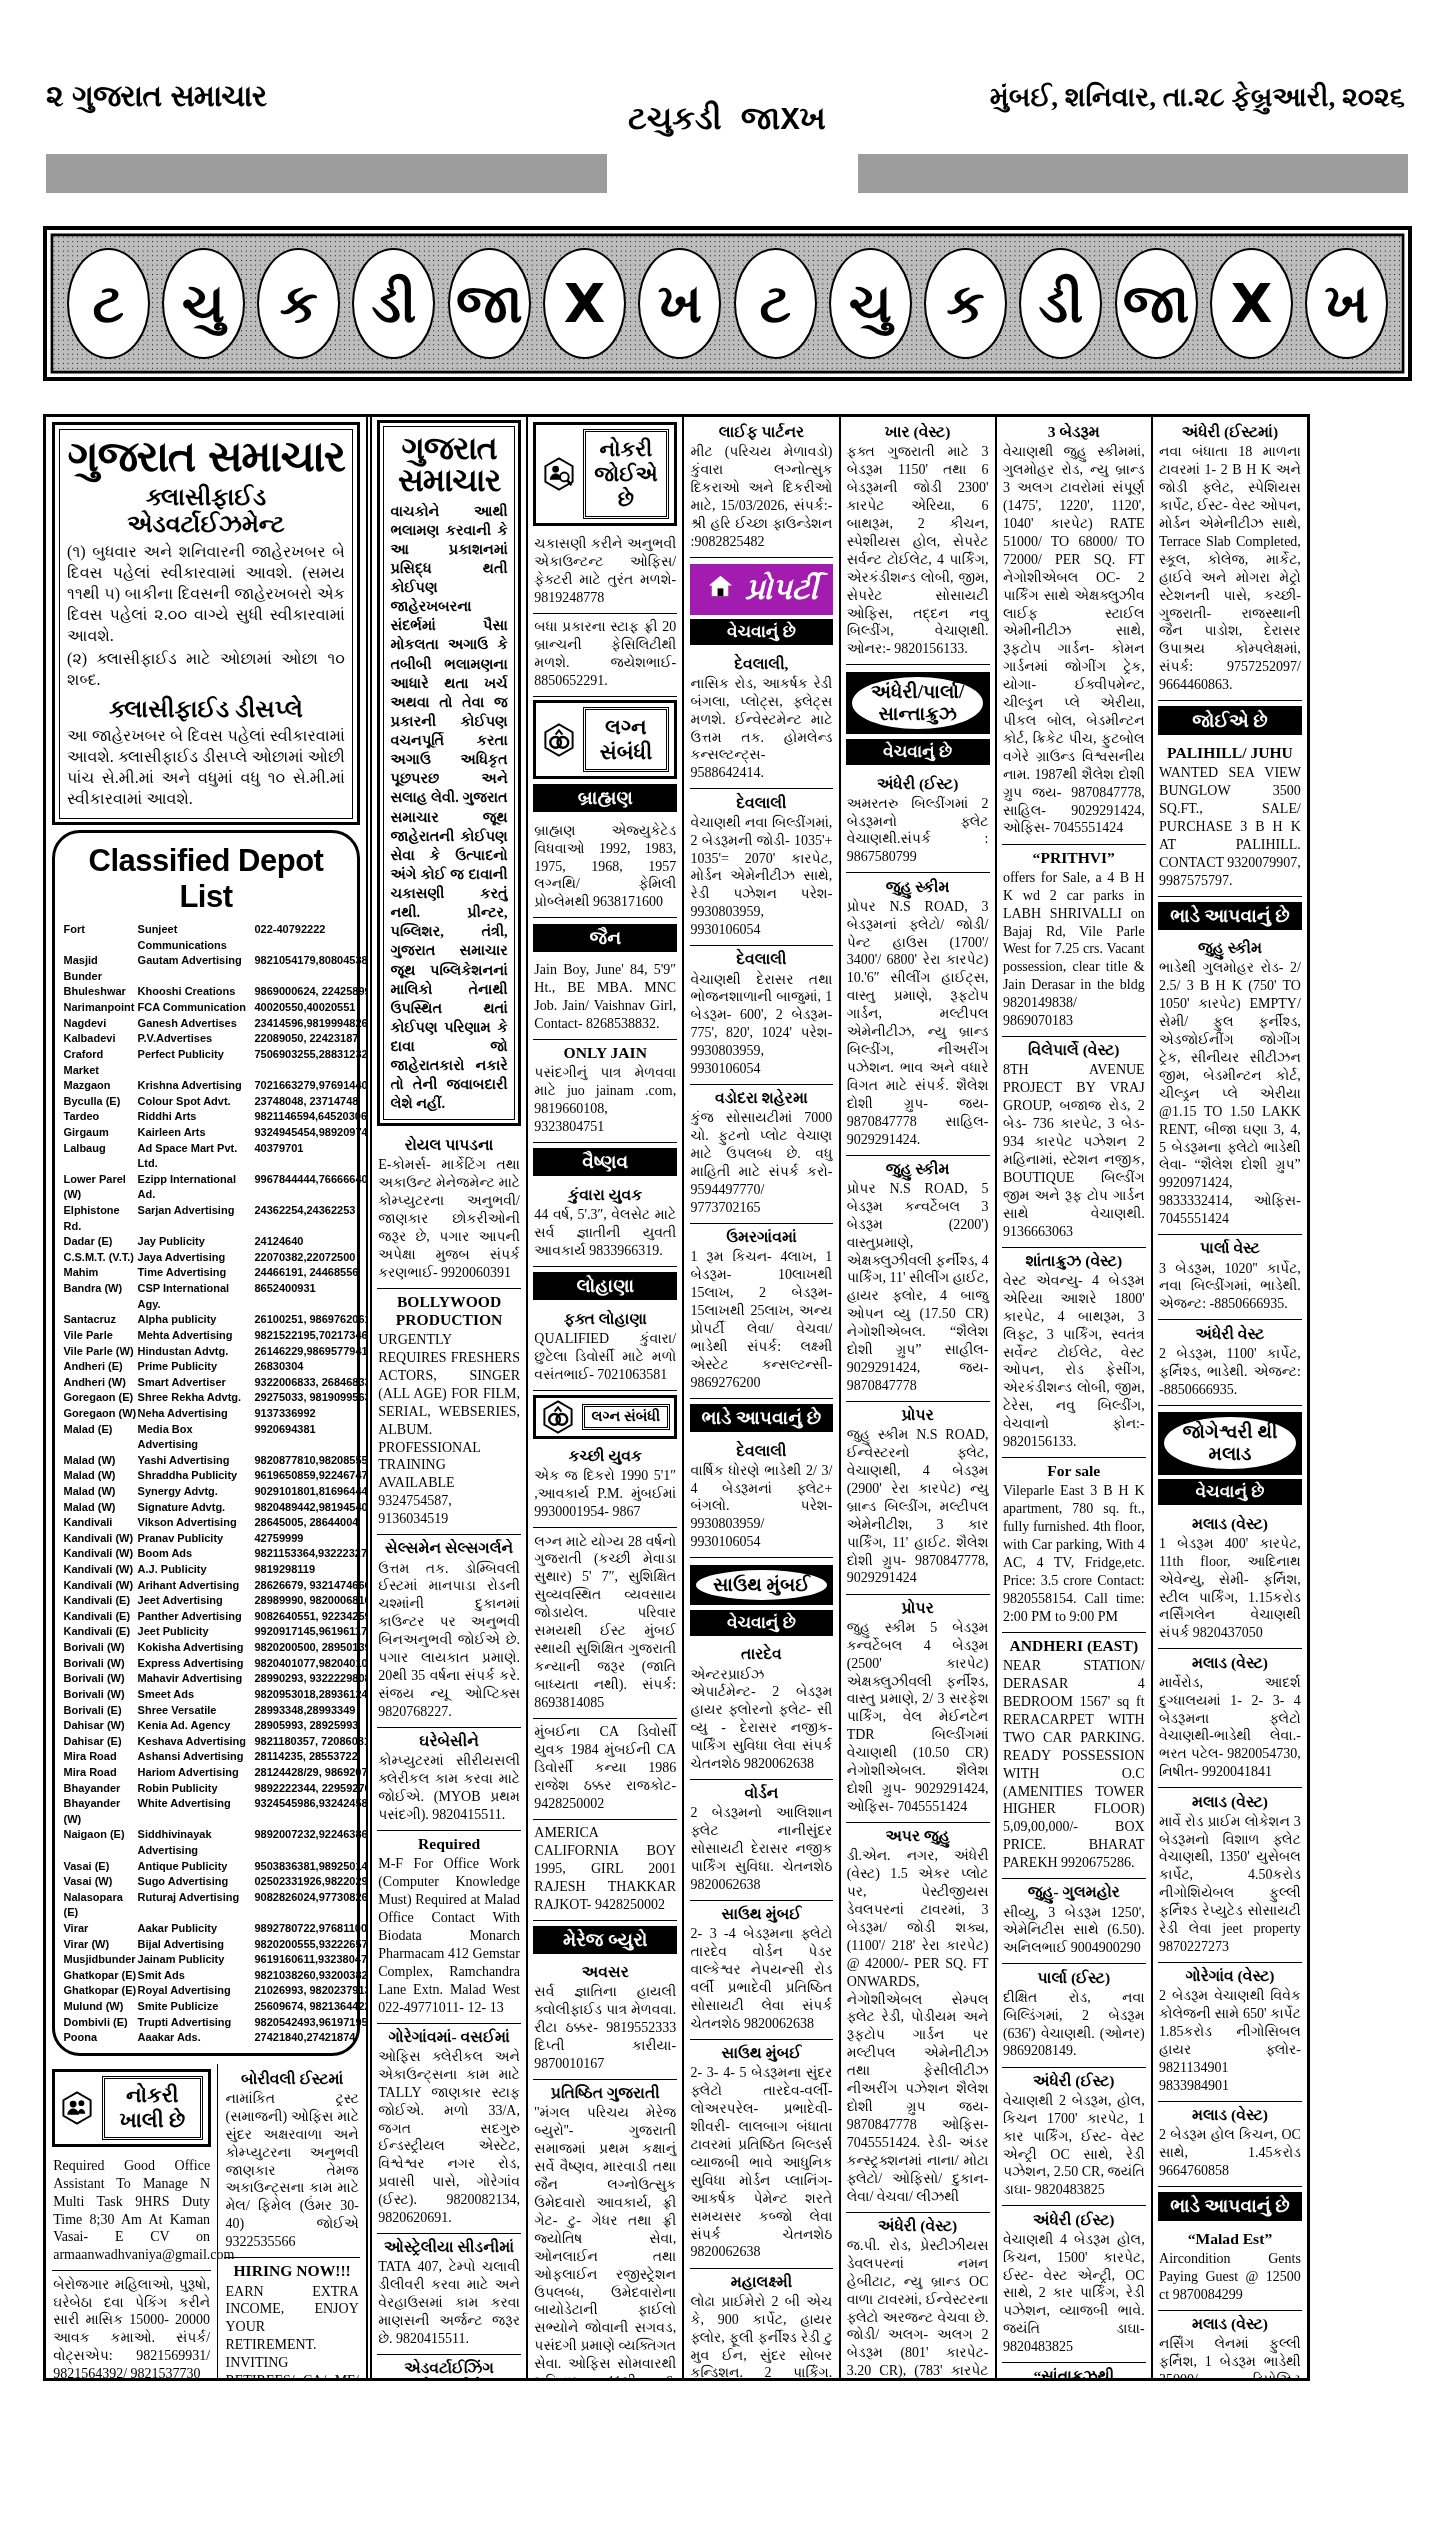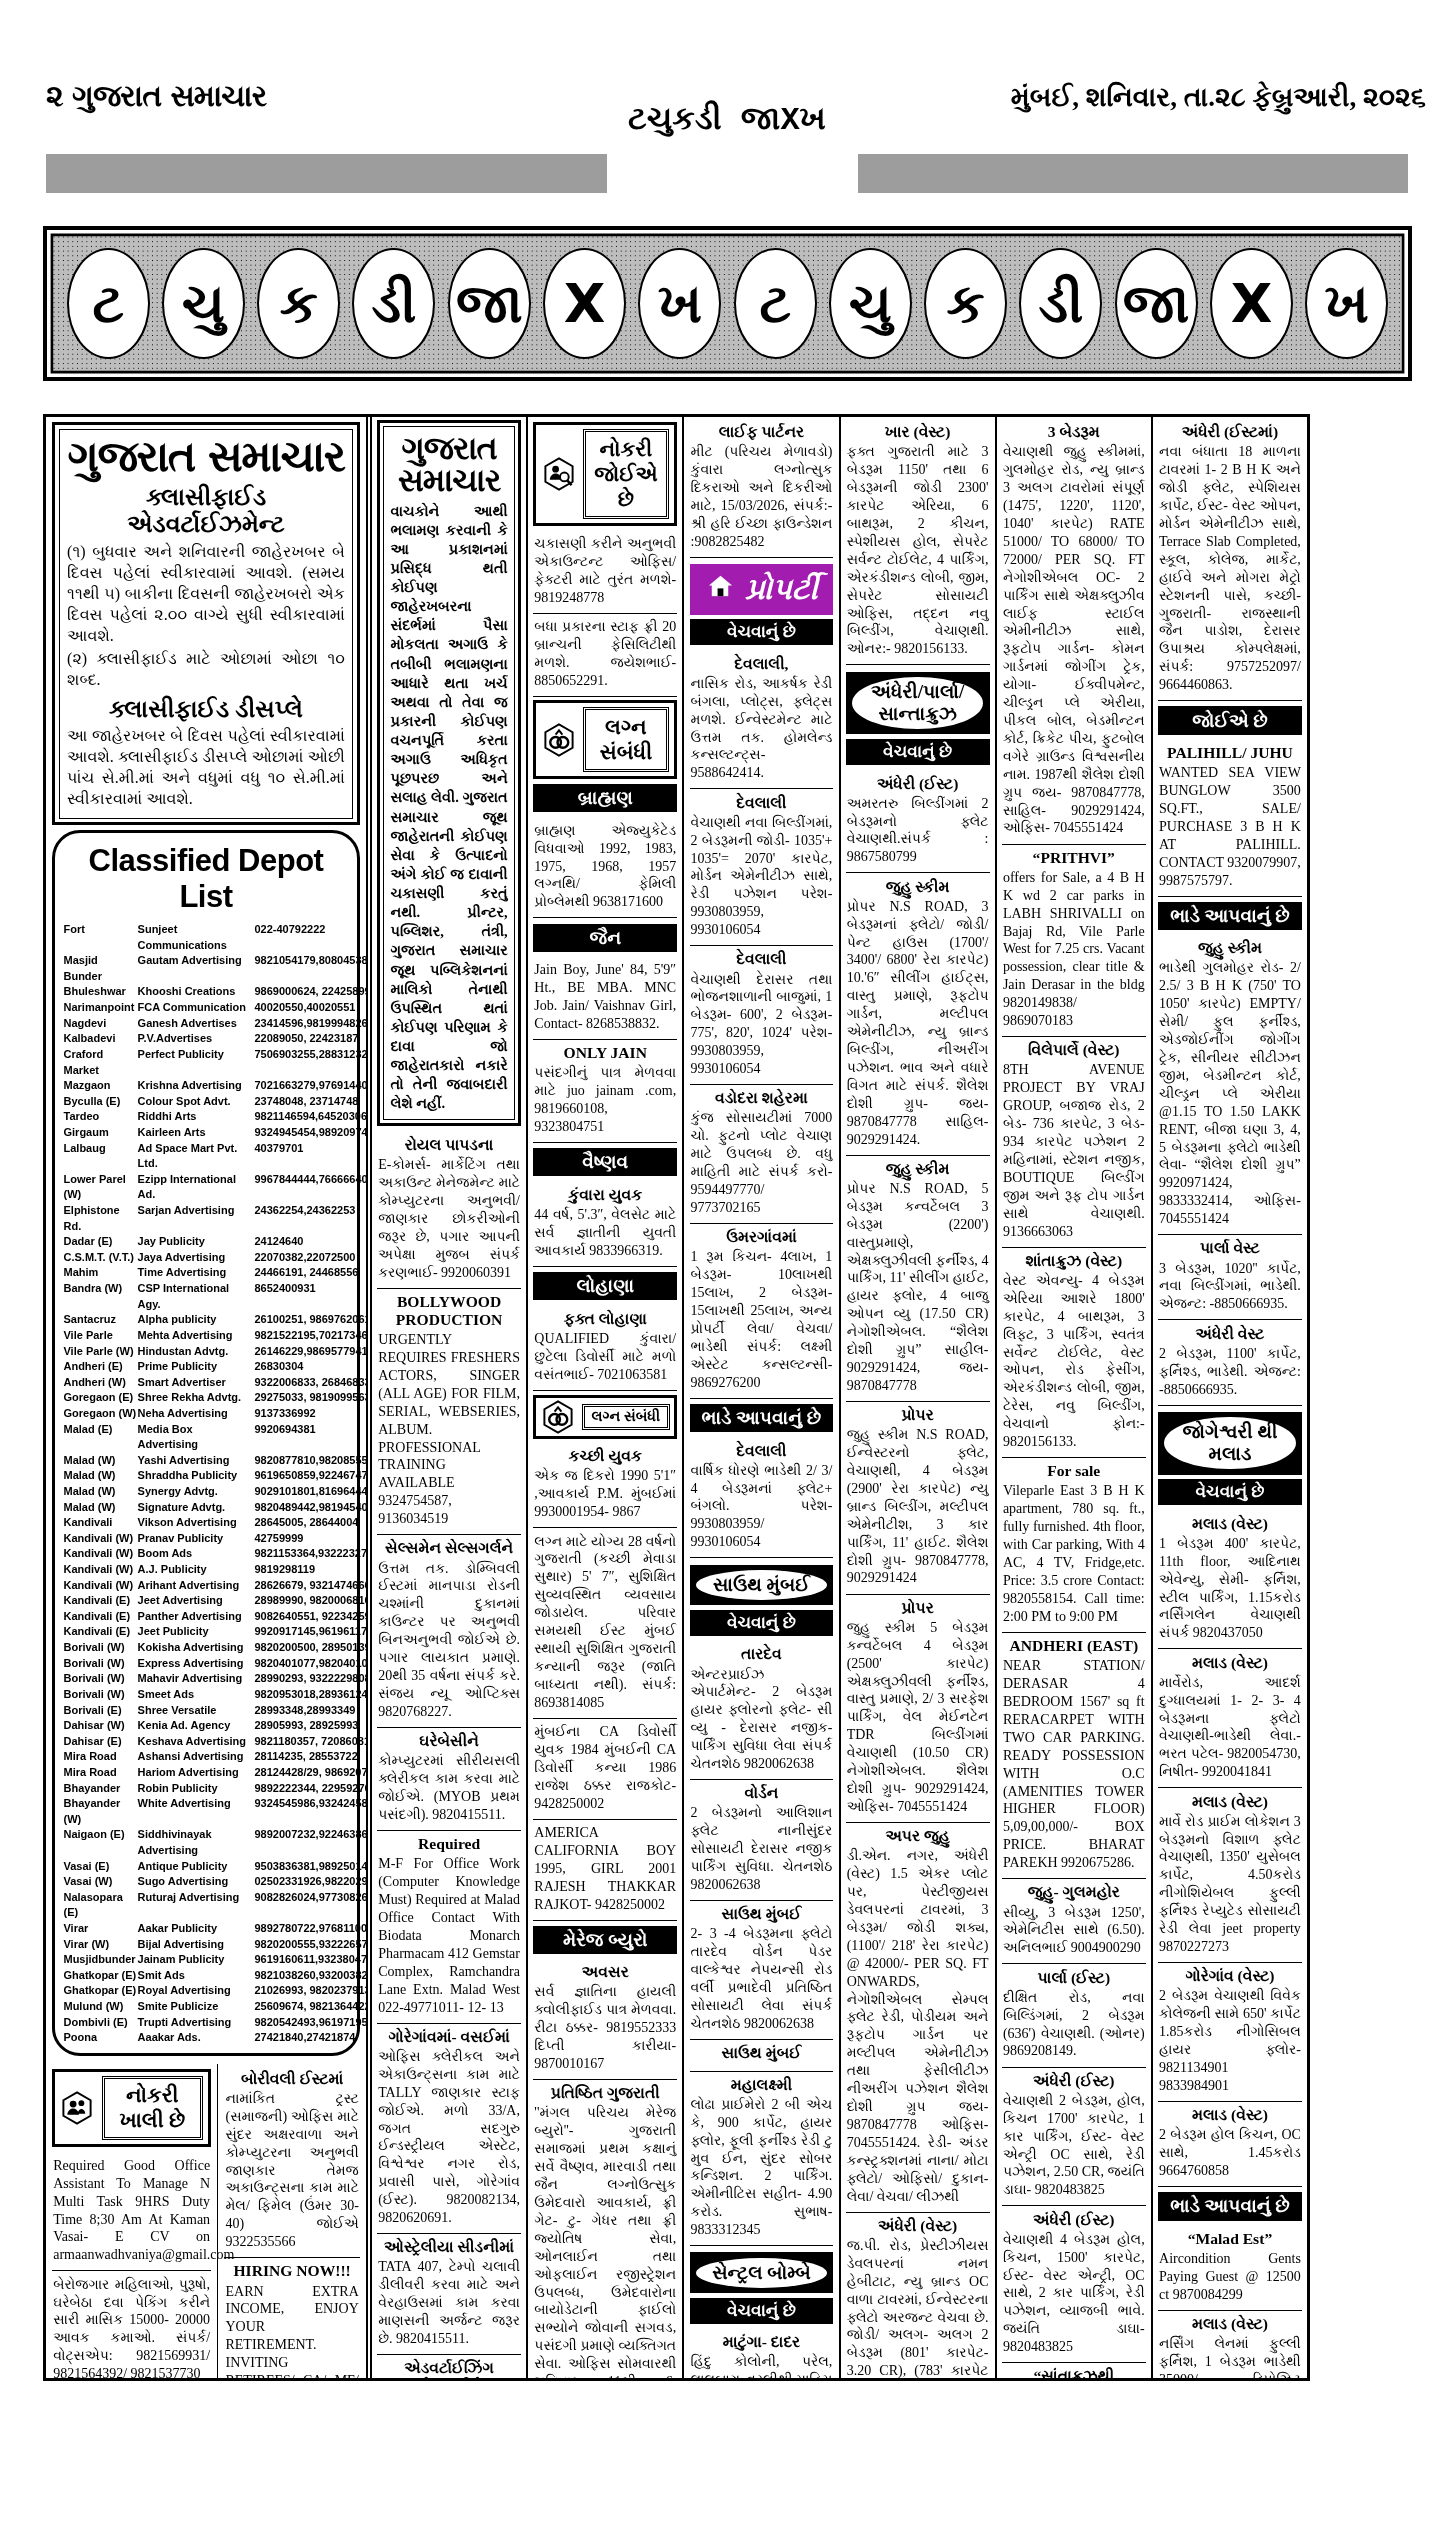--- a/index.html
+++ b/index.html
@@ -1,21 +1,21 @@
 <!DOCTYPE html>
 <html style="font-size:8.3px"><head>
 <meta charset="utf-8">
 <style>
   html,body{margin:0;padding:0}
   body{width:1454px;height:2525px;position:relative;background:#fff;color:#000;
        font-family:"Liberation Serif","DejaVu Serif",serif;}
   
   .hdr-left{position:absolute;top:78px;left:46px;font-size:30px;font-weight:900;
             font-family:"DejaVu Sans",sans-serif;letter-spacing:-1px}
-  .hdr-date{position:absolute;top:82px;right:28px;font-size:27px;font-weight:bold}
+  .hdr-date{position:absolute;top:82px;right:49px;font-size:27px;font-weight:bold}
   .hdr-title{position:absolute;top:102px;left:50%;transform:translateX(-50%);
              font-size:32px;font-weight:900;font-family:Liberation Mono, monospace;white-space:nowrap;
              background:#fff;padding:0 15.6px;z-index:2}
   .graybar{position:absolute;top:154px;height:39px;background:#9d9d9d;z-index:1}
   .graybar.left{left:46px;width:561px}
   .graybar.right{right:46px;width:550px}
   
   .letters{position:absolute;top:226px;left:43px;width:1369px;height:155px;box-sizing:border-box;
            border:4.7px solid #000;background-color:#bdbdbd;
            background-image:radial-gradient(circle,#000 0.8px,transparent 0.9px);background-size:4.7px 4.7px;
@@ -644,20 +644,21 @@
         <div class="ad">
           <div class="ad-h">વોર્ડન</div>
           <div class="ad-b">2 બેડરૂમનો આલિશાન ફ્લેટ નાનીસુંદર સોસાયટી દેરાસર નજીક પાર્કિંગ સુવિધા. ચેતનશેઠ 9820062638</div>
         </div>
         <div class="ad">
           <div class="ad-h">સાઉથ મુંબઈ</div>
           <div class="ad-b">2- 3 -4 બેડરૂમના ફ્લેટો તારદેવ વોર્ડન પેડર વાલ્કેશ્વર નેપયન્સી રોડ વર્લી પ્રભાદેવી પ્રતિષ્ઠિત સોસાયટી લેવા સંપર્ક ચેતનશેઠ 9820062638</div>
         </div>
         <div class="ad">
           <div class="ad-h">સાઉથ મુંબઈ</div>
+          <div class="ad-b">2- 3- 4- 5 બેડરૂમના સુંદર ફ્લેટો તારદેવ-વર્લી- લોઅરપરેલ- પ્રભાદેવી- શીવરી- લાલબાગ બંધાતા ટાવરમાં પ્રતિષ્ઠિત બિલ્ડર્સ વ્યાજબી ભાવે આધુનિક સુવિધા મોર્ડન પ્લાનિંગ- આકર્ષક પેમેન્ટ શરતે સમયસર કબ્જો લેવા સંપર્ક ચેતનશેઠ 9820062638</div>
         </div>
         <div class="ad">
           <div class="ad-h">મહાલક્ષ્મી</div>
           <div class="ad-b">લોઢા પ્રાઈમેરો 2 બી એચ કે, 900 કાર્પેટ, હાયર ફ્લોર, ફૂલી ફર્નીશ્ડ રેડી ટુ મુવ ઈન, સુંદર સોબર કન્ડિશન. 2 પાર્કિંગ. એમીનીટિસ સહીત- 4.90 કરોડ. સુભાષ- 9833312345</div>
         </div>
         <div class="obar">
           <span>સેન્ટ્રલ બોમ્બે</span>
         </div>
         <div class="sbar">વેચવાનું છે</div>
         <div class="ad">

